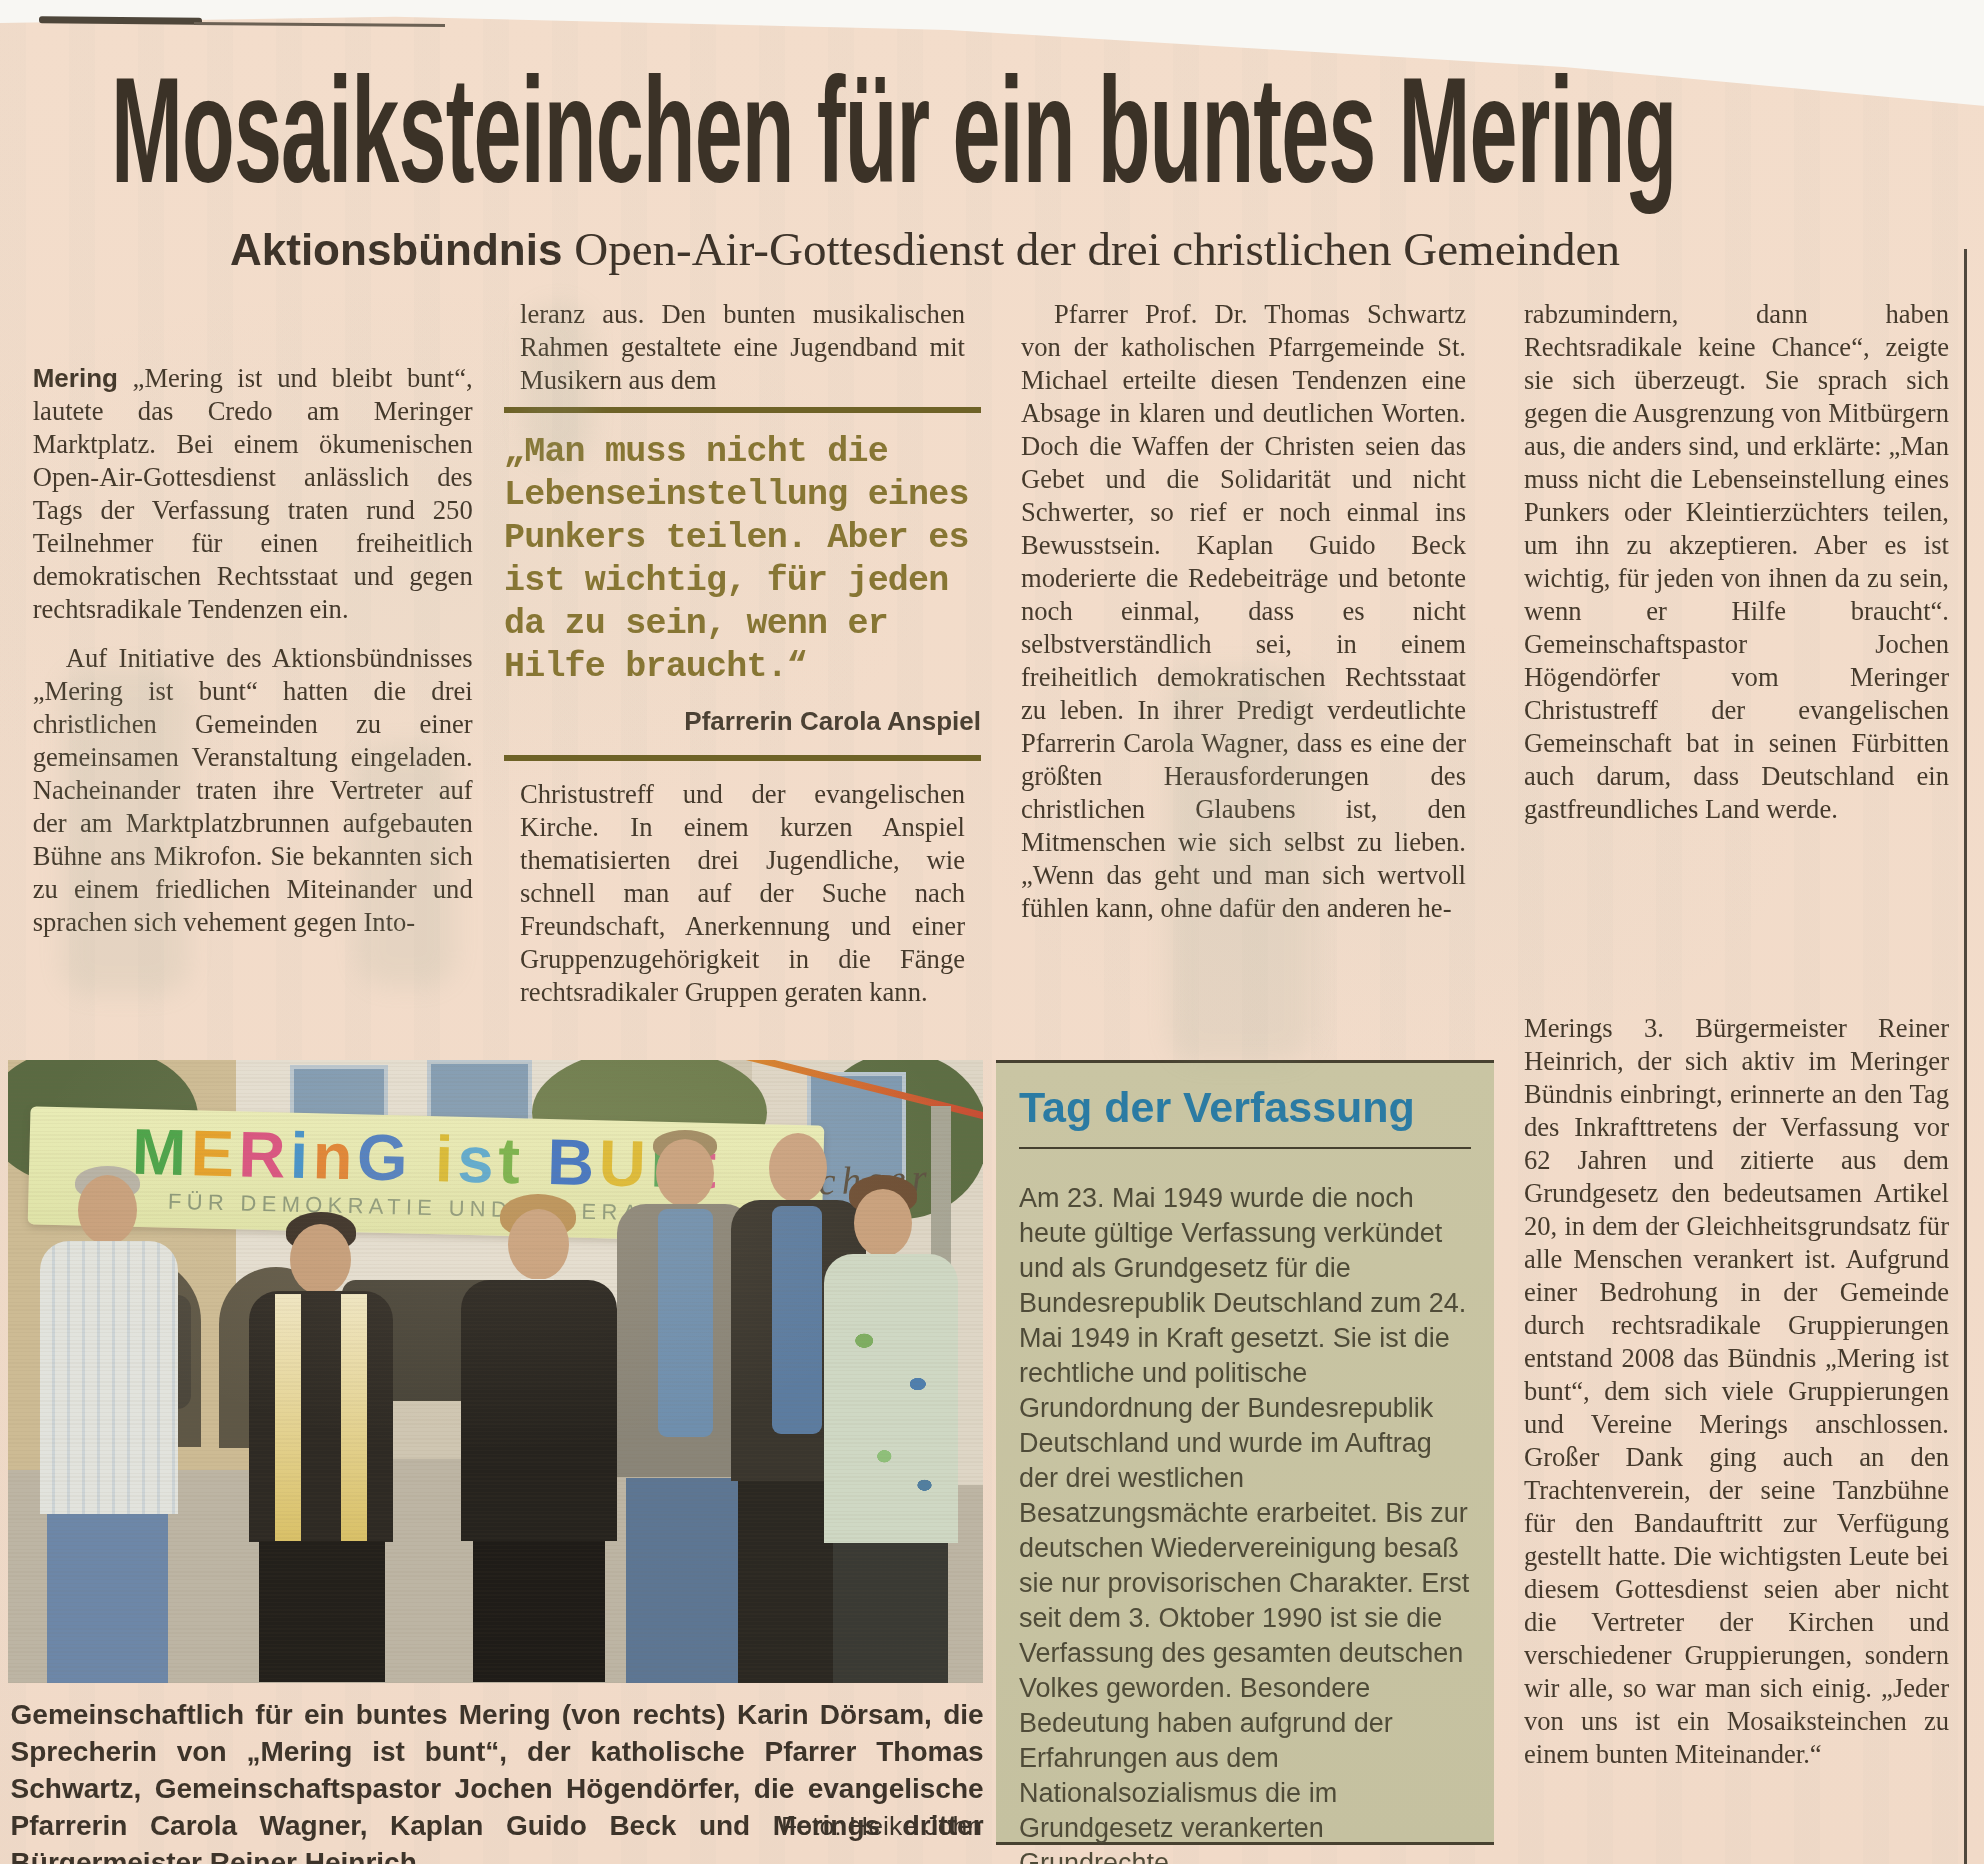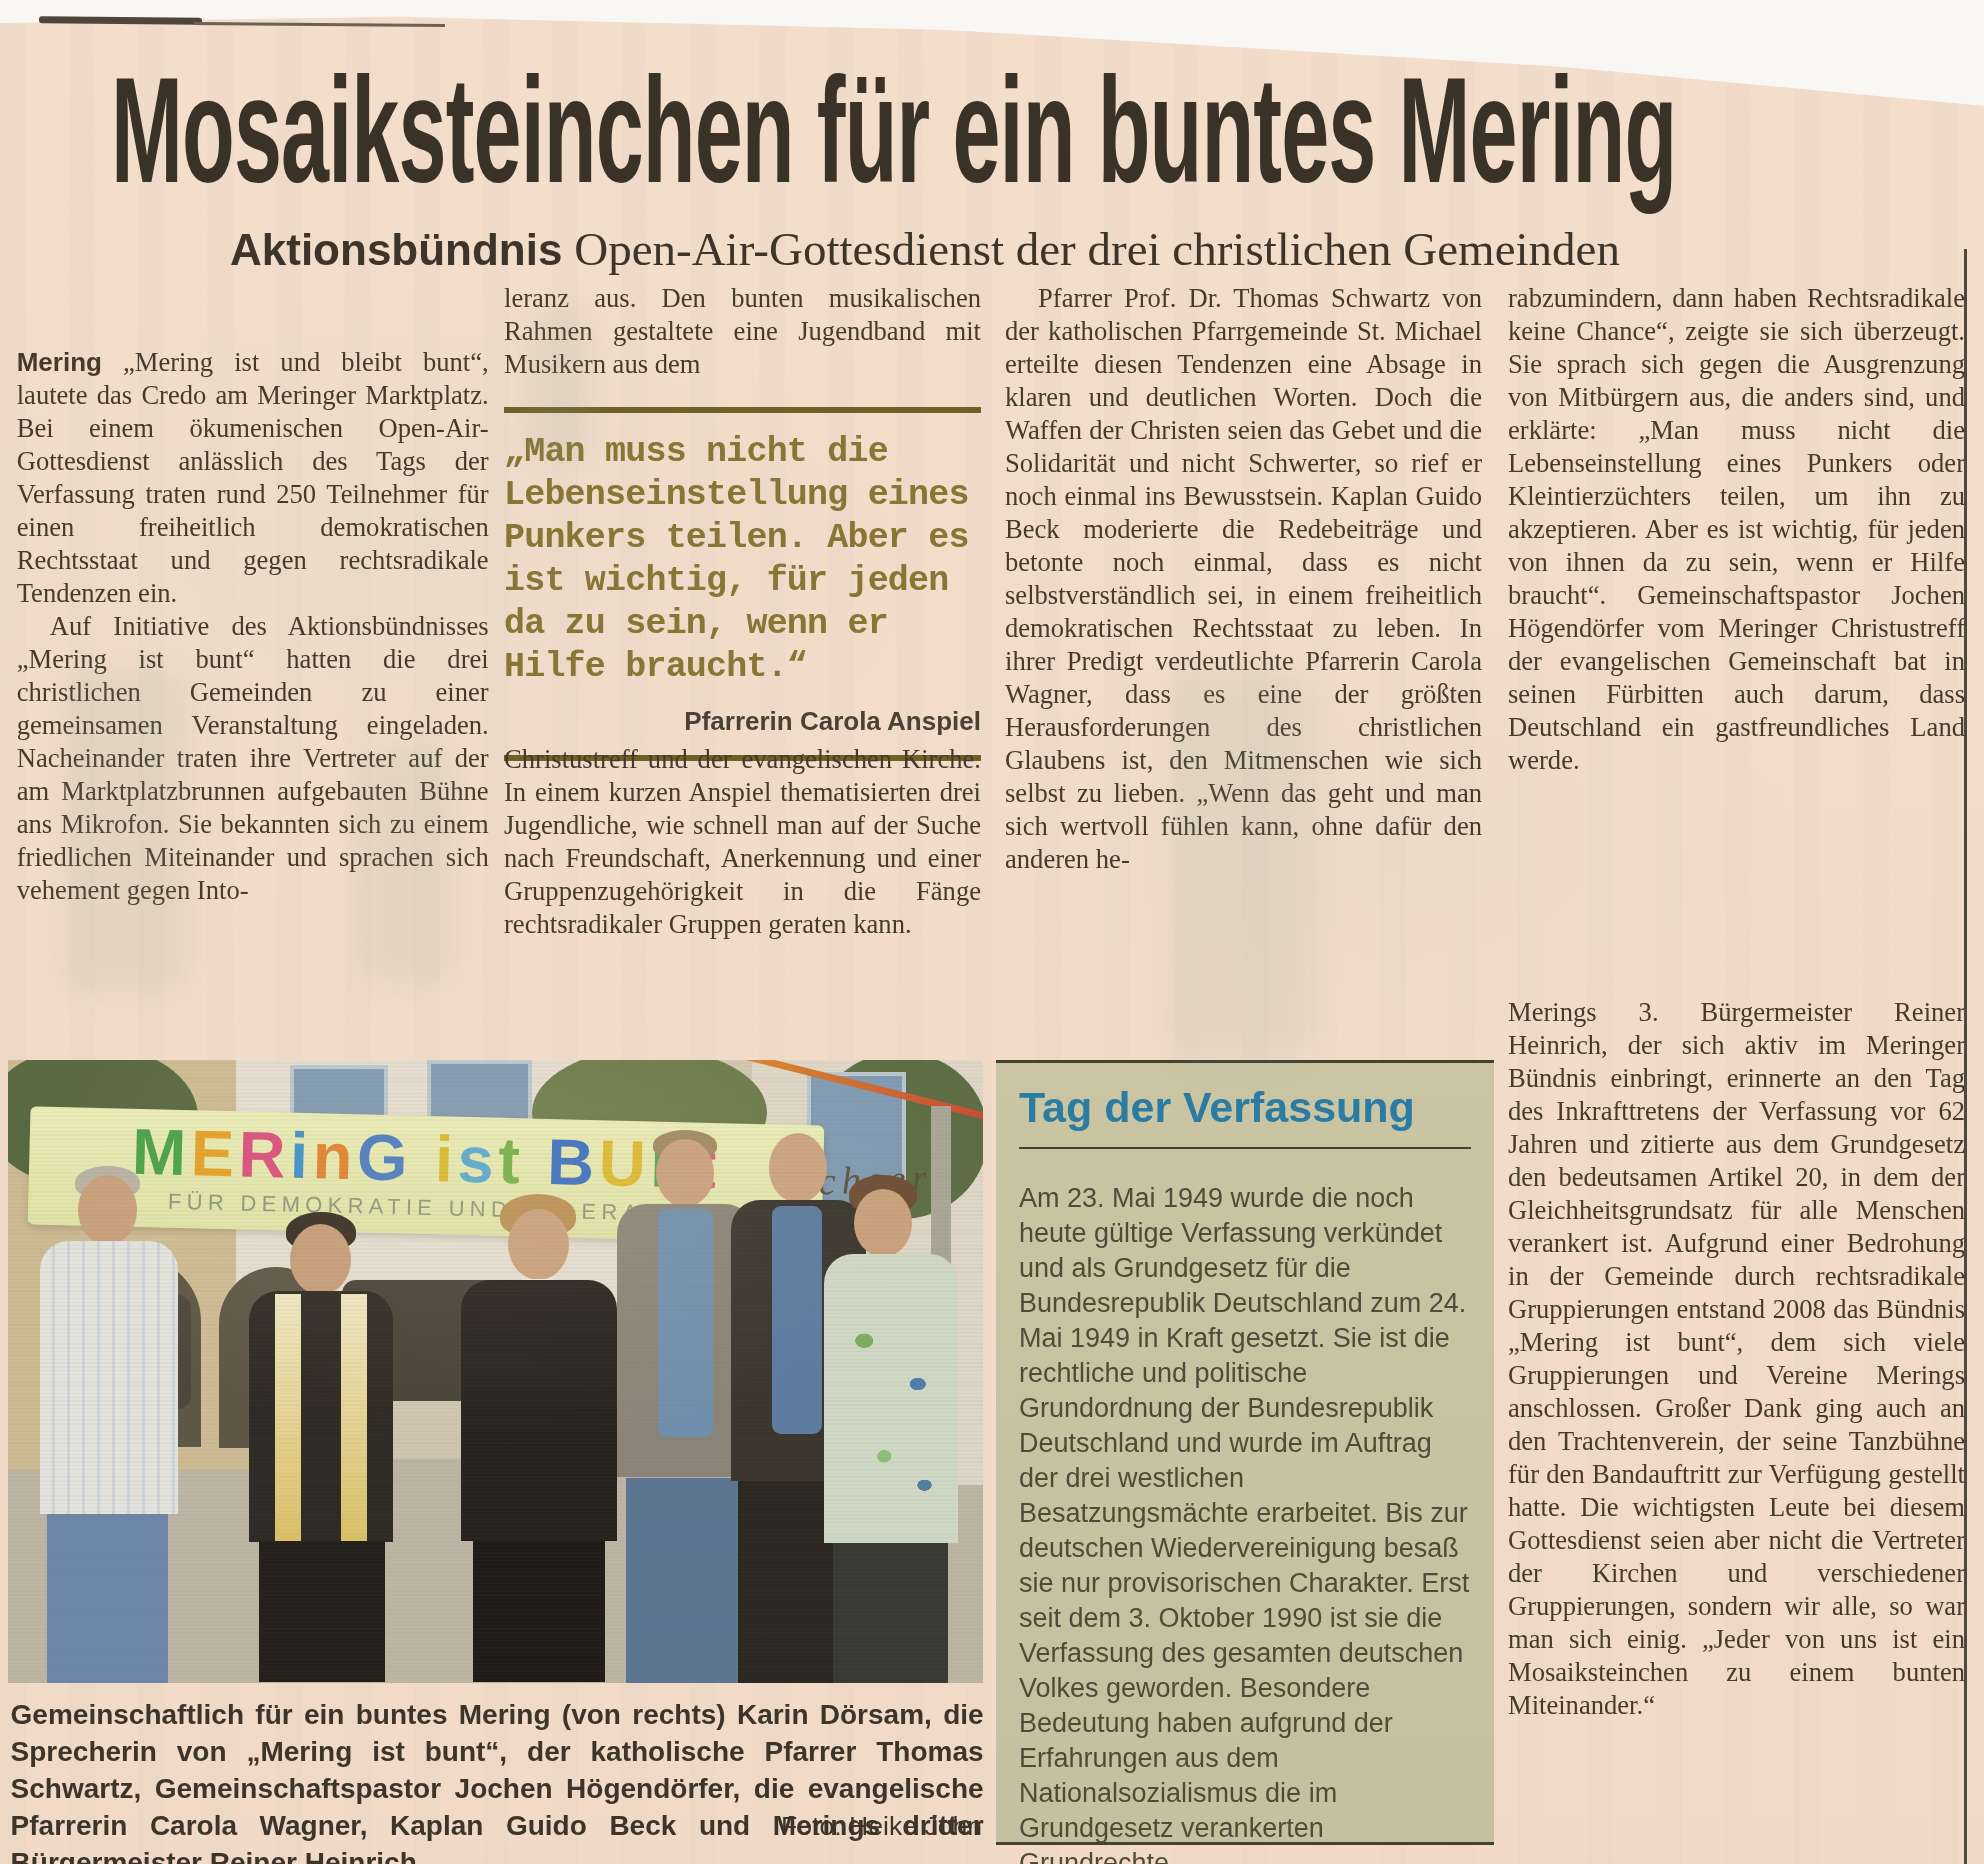--- a/index.html
+++ b/index.html
@@ -30,26 +30,26 @@
   .subhead{position:absolute;left:230px;top:222px;white-space:nowrap;color:#3e342a;}
   .sh-bold{font-family:"Liberation Sans",sans-serif;font-weight:bold;font-size:44px;}
   .sh-rest{font-family:Liberation Serif, serif;font-size:47px;}
   
   .byline{position:absolute;left:16.7px;top:273px;width:472px;
     border-top:3px solid #4a4136;border-bottom:2.3px solid #4a4136;
     padding:9px 0 10.6px 1.5px;
     font-family:"Liberation Sans",sans-serif;font-weight:bold;font-size:26.6px;color:#41382d;letter-spacing:0.8px;}
   
   .btxt{position:absolute;font-size:26.6px;line-height:33px;color:#453a2c;text-align:justify;hyphens:auto;}
-  .btxt p{margin:0;}
+  .btxt p{margin:16px;}
   .lead{font-family:"Liberation Sans",sans-serif;font-weight:bold;font-size:26px;}
   .ind{text-indent:33px;}
   .c1{left:16.7px;top:346px;width:472px;}
   .c2a{left:504px;top:282px;width:477px;}
-  .c2b{left:504px;top:743px;width:477px;}
+  .c2b{left:504px;top:762px;width:477px;}
   .c3{left:1005px;top:282px;width:477px;}
   .c4a{left:1508px;top:282px;width:457px;}
   .c4b{left:1508px;top:996px;width:457px;}
   .c4sub{position:absolute;left:1508px;top:895px;width:457px;
     font-family:"Liberation Sans",sans-serif;font-weight:bold;font-size:34px;line-height:43px;color:#3e362a;}
   
   .quote{position:absolute;left:504px;top:407px;width:477px;
     border-top:6px solid #6e6227;border-bottom:6px solid #6e6227;
     padding:18px 0 18px 0;}
   .quote-text{font-family:Liberation Mono, monospace;font-weight:bold;

